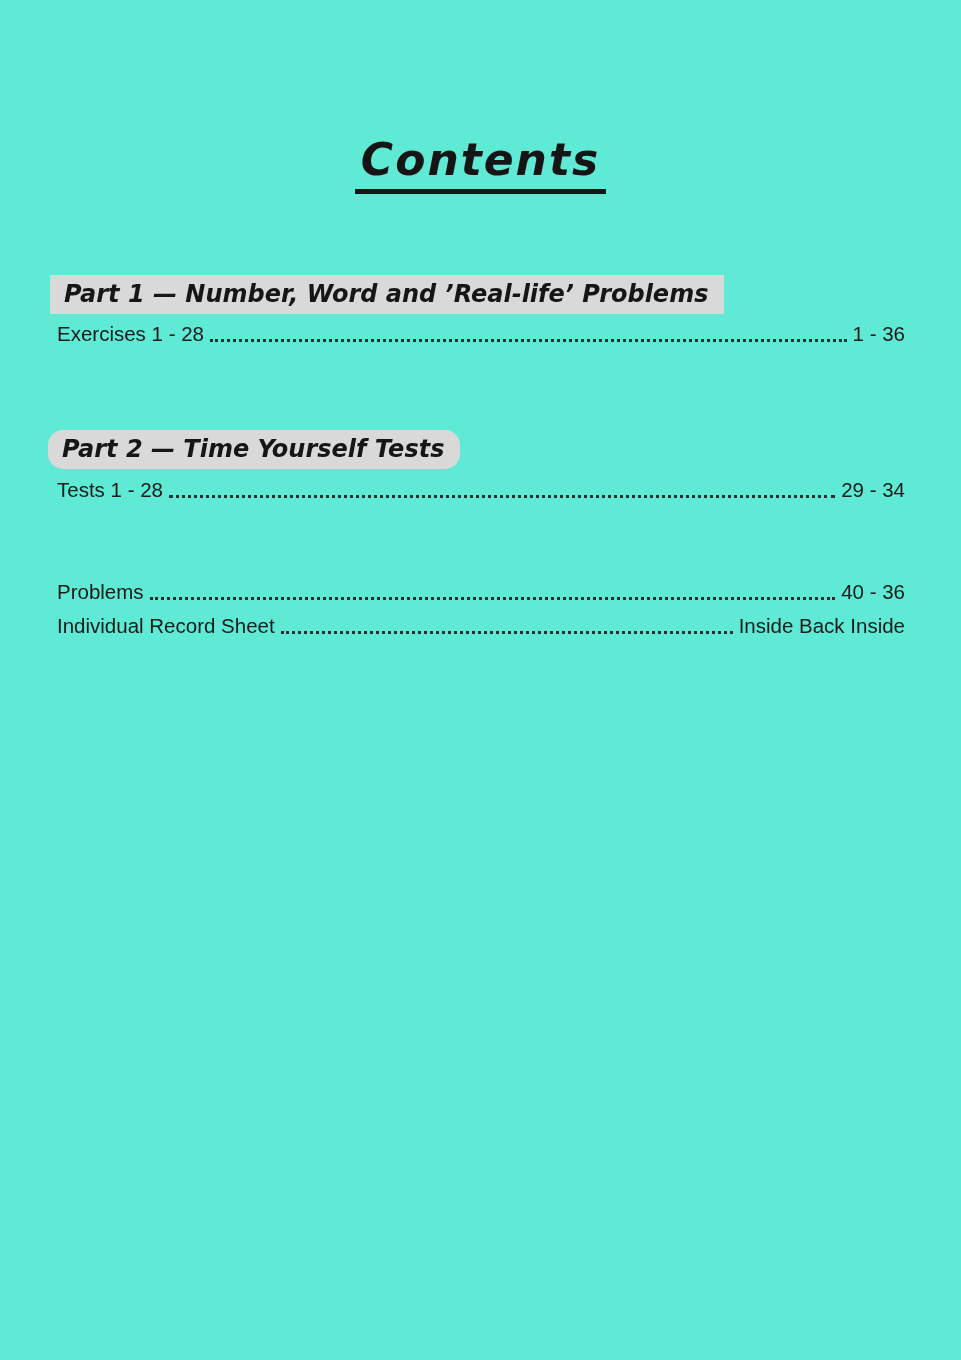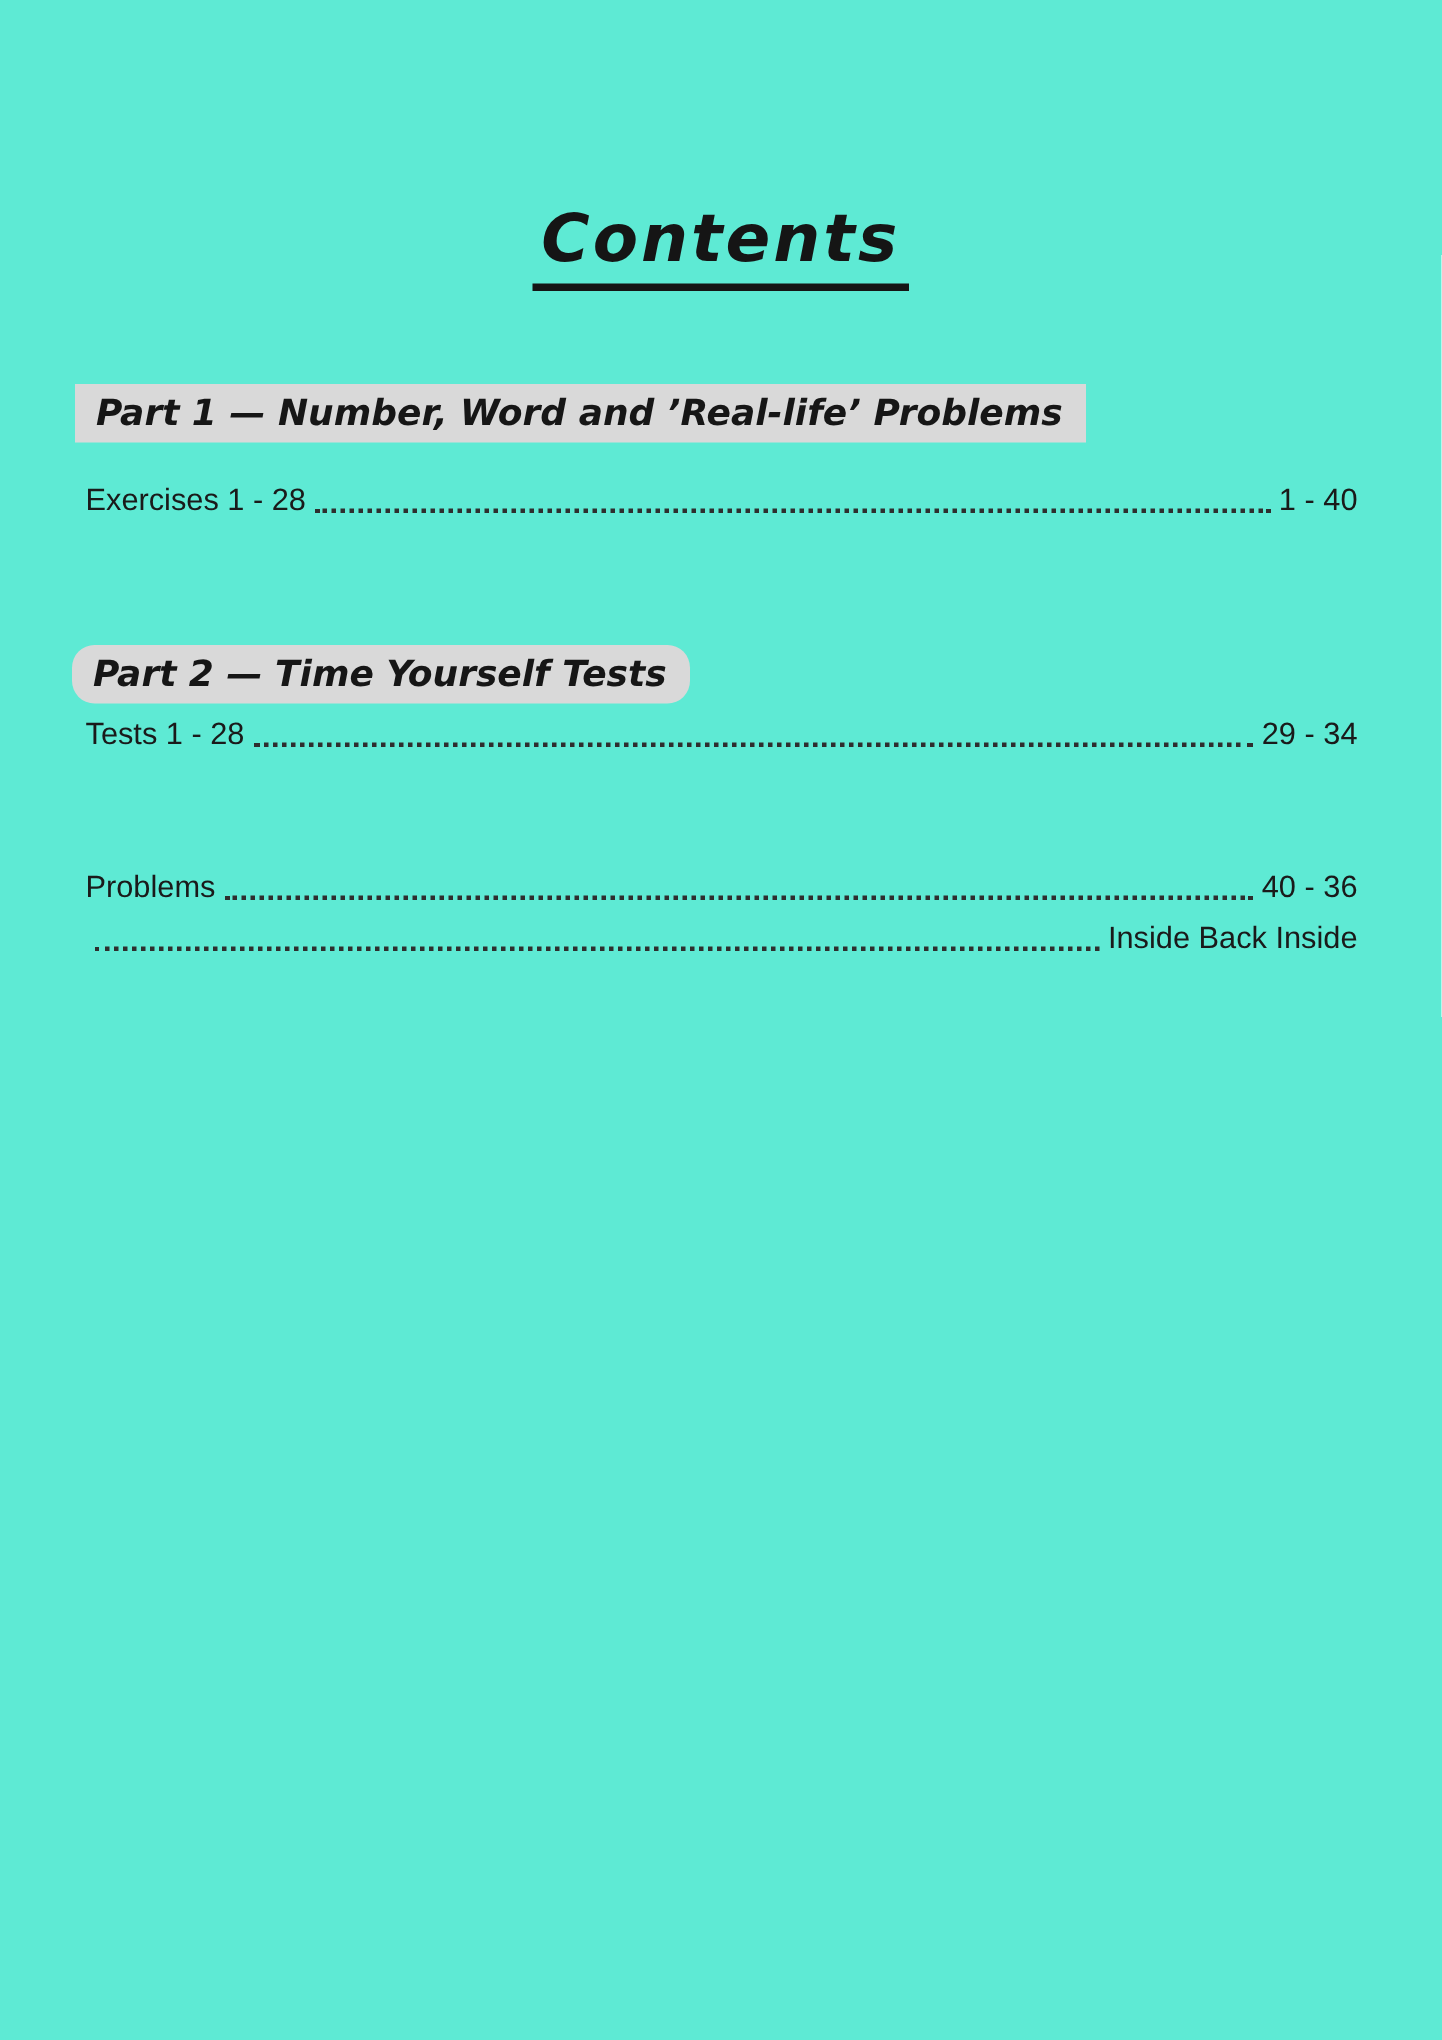--- a/index.html
+++ b/index.html
@@ -46,21 +46,21 @@
     background: #d9d9d9;
     padding: 7px 16px 8px 14px;
     font-family: "DejaVu Sans", sans-serif;
     font-style: italic;
     font-weight: 700;
     font-size: 24px;
     color: #161616;
     white-space: nowrap;
     line-height: 1;
   }
-  .part-bar.part1 { top: 256px; left: 50px; }
+  .part-bar.part1 { top: 275px; left: 50px; }
   .part-bar.part2 { top: 430px; left: 48px; border-radius: 15px; }
 
   
   .toc-row {
     position: absolute;
     left: 57px;
     right: 56px;
     display: flex;
     align-items: flex-start;
     font-size: 20.5px;
@@ -92,35 +92,36 @@
 
   <div class="title-wrap">
     <span class="title">Contents</span>
   </div>
 
   <div class="part-bar part1">Part 1 — Number, Word and ’Real-life’ Problems</div>
 
   <div class="toc-row exercises">
     <span class="toc-label">Exercises 1 - 28</span>
     <span class="leader"></span>
-    <span class="toc-page">1 - 40</span>
+    <span class="toc-page">1 - 36</span>
   </div>
 
   <div class="part-bar part2">Part 2 — Time Yourself Tests</div>
 
   <div class="toc-row tests">
     <span class="toc-label">Tests 1 - 28</span>
     <span class="leader"></span>
     <span class="toc-page">29 - 34</span>
   </div>
 
   <div class="toc-row answers">
     <span class="toc-label">Problems</span>
     <span class="leader"></span>
     <span class="toc-page">40 - 36</span>
   </div>
 
   <div class="toc-row record">
+    <span class="toc-label">Individual Record Sheet</span>
     <span class="leader"></span>
     <span class="toc-page">Inside Back Inside</span>
   </div>
 
 </div>
 
 </body></html>

